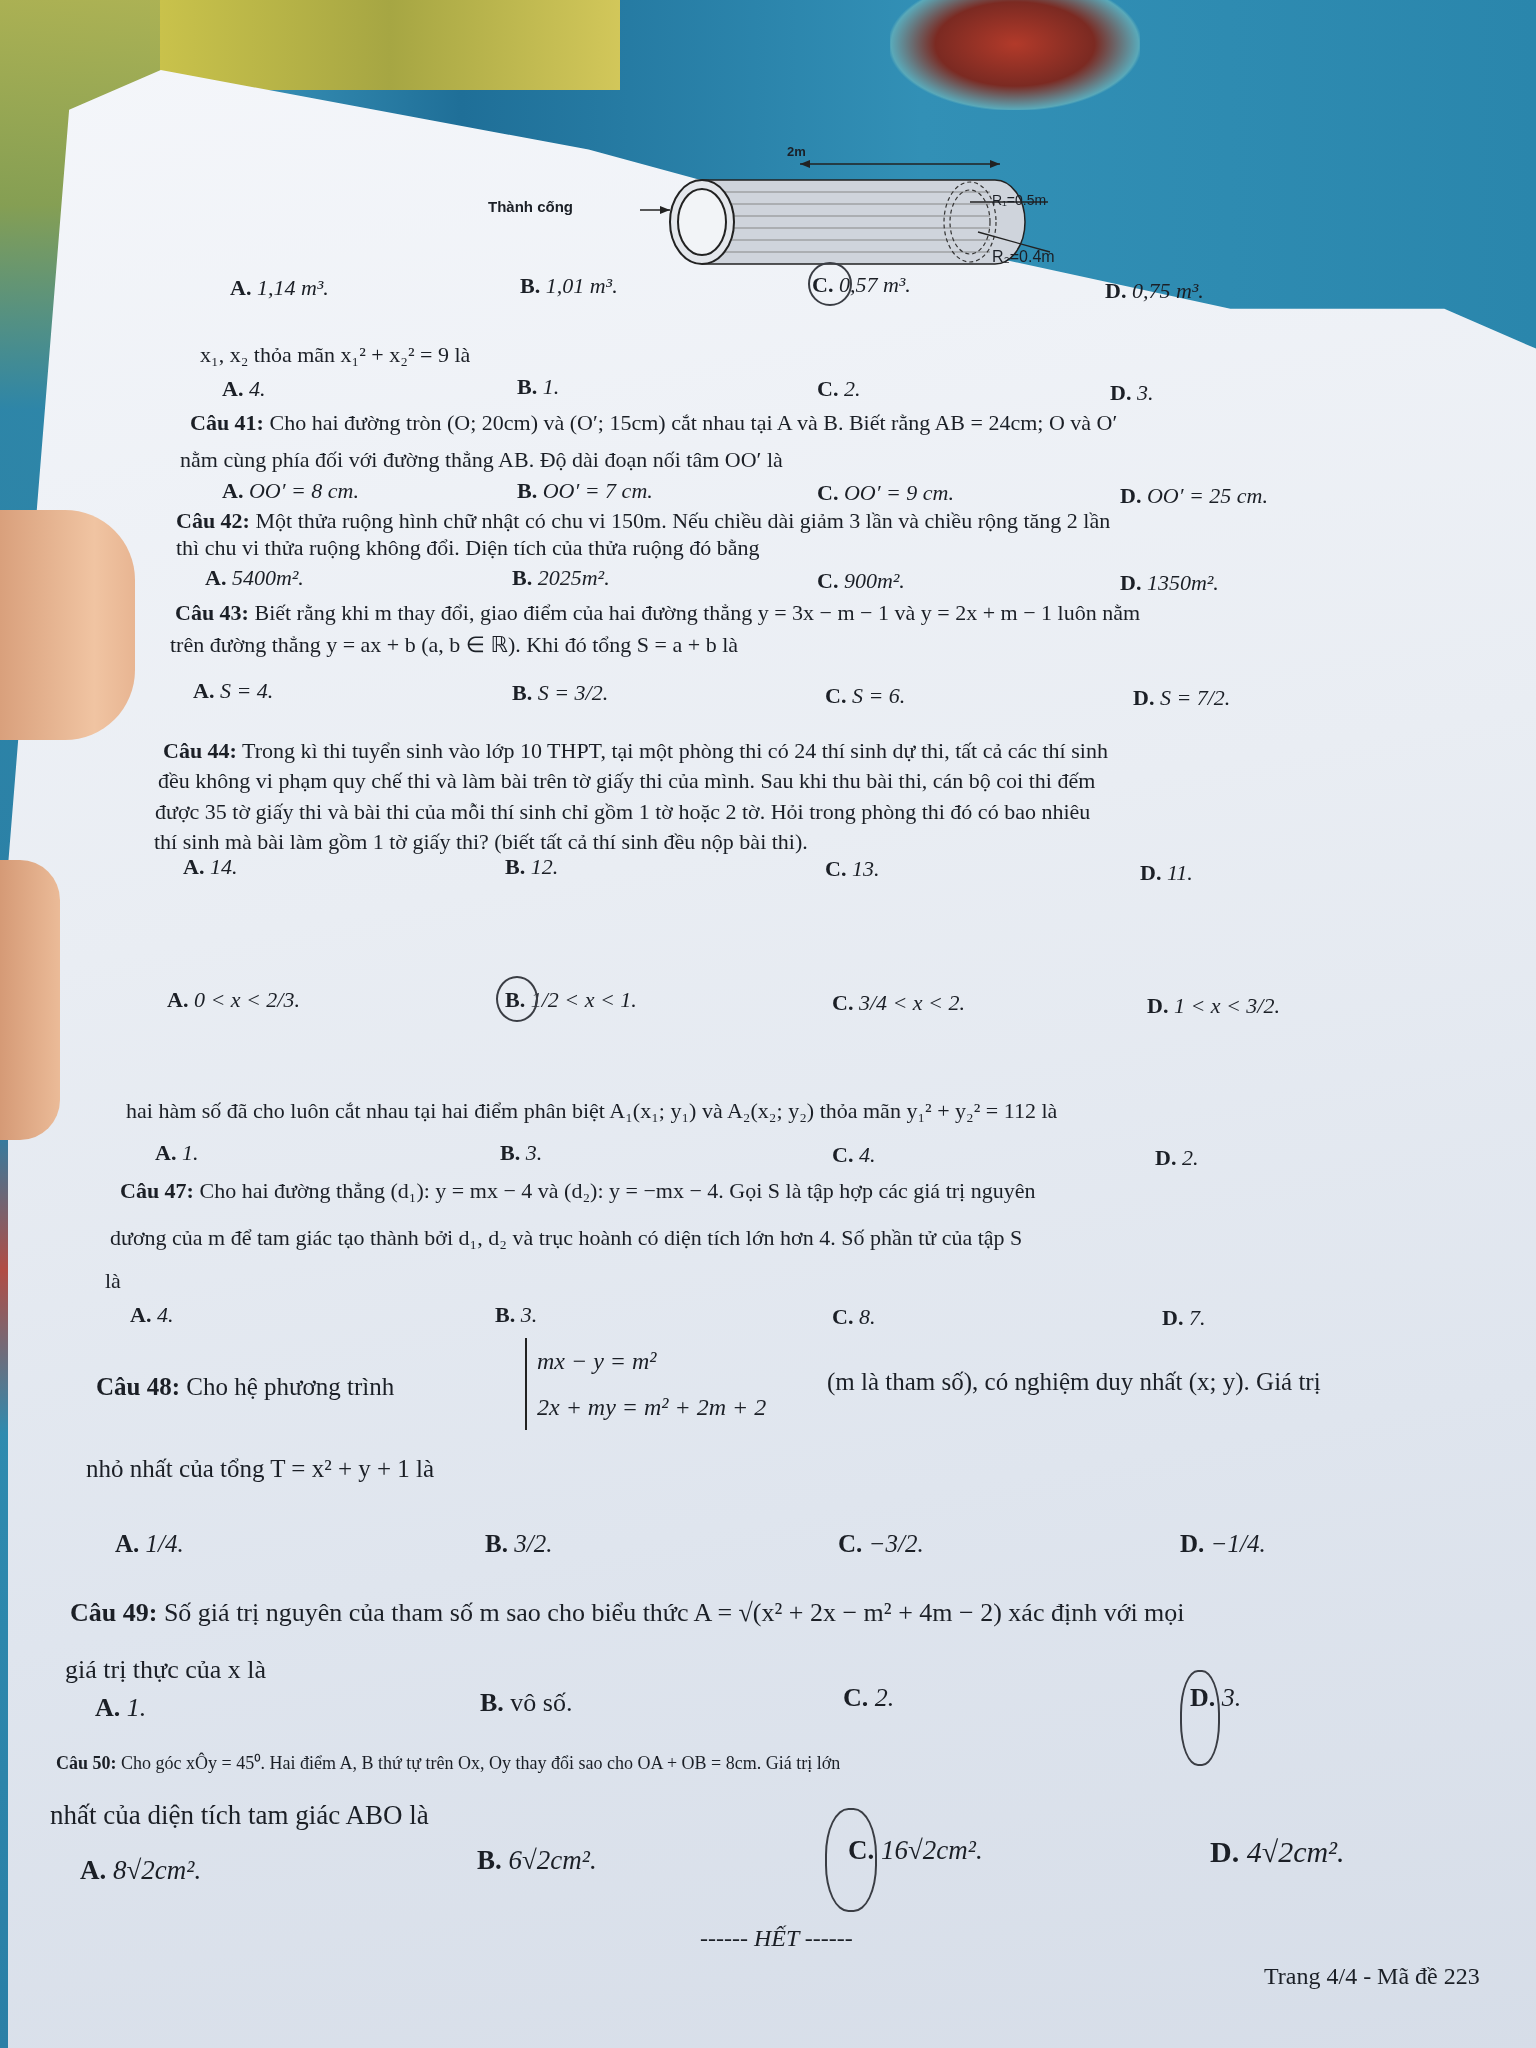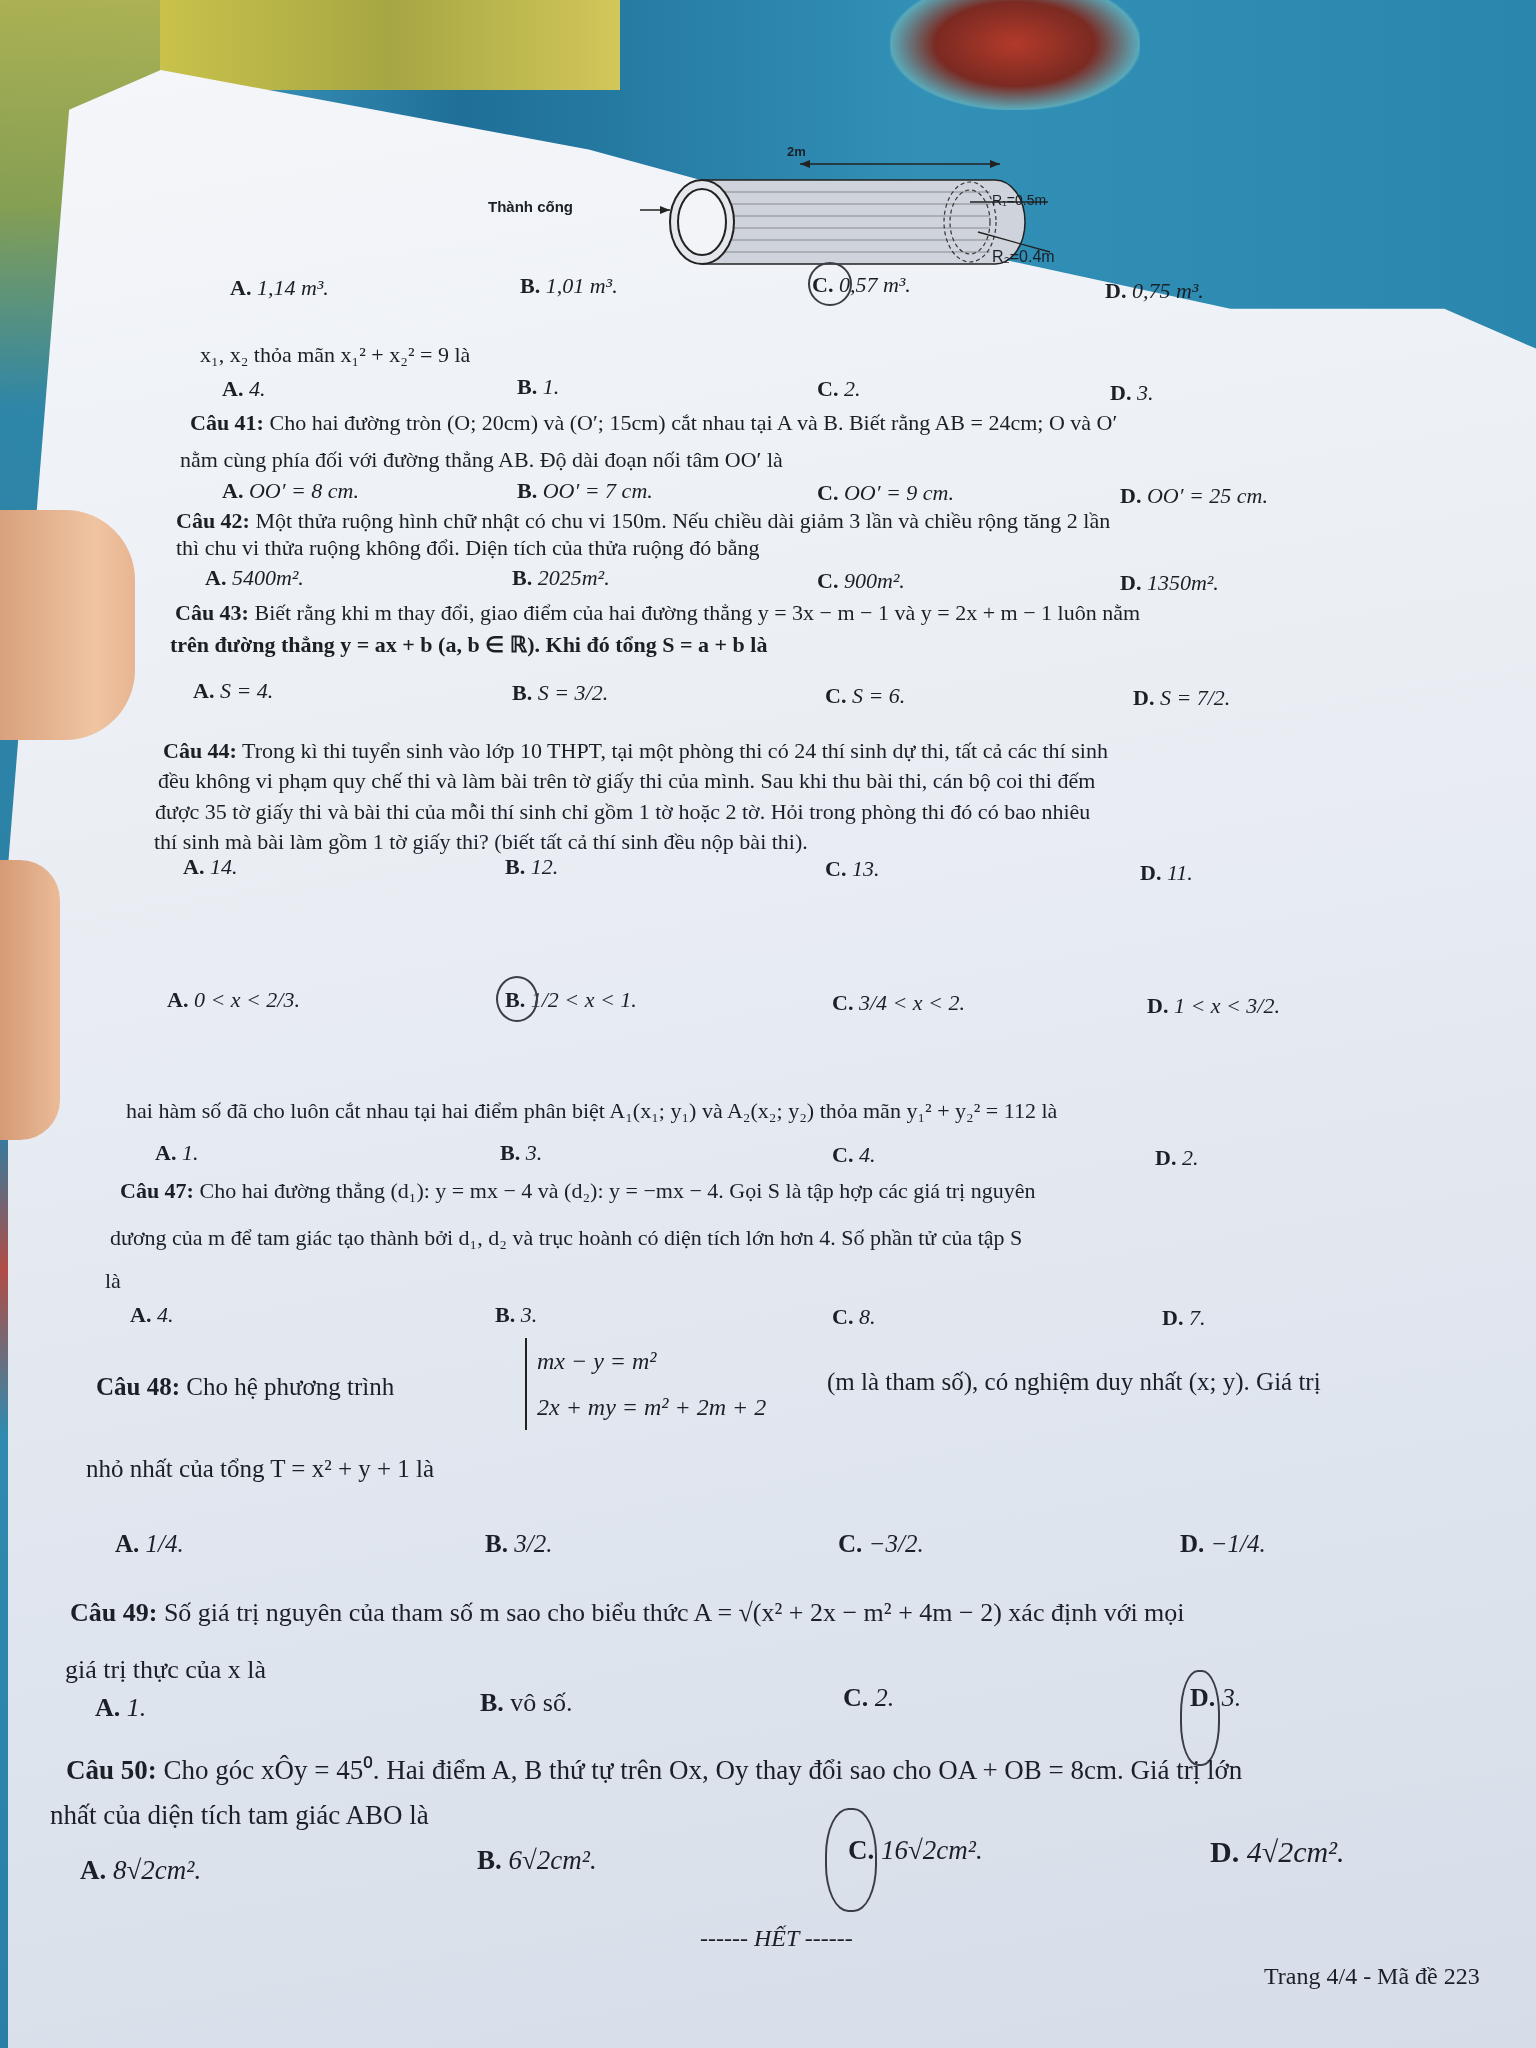--- a/index.html
+++ b/index.html
@@ -93,21 +93,21 @@
   <div class="opt" style="left:1120px;top:483px;"><b>D.</b> <i>OO′ = 25 cm.</i></div>
 
   <div class="line" style="left:176px;top:508px;"><span class="q">Câu 42:</span> <span>Một thửa ruộng hình chữ nhật có chu vi 150m. Nếu chiều dài giảm 3 lần và chiều rộng tăng 2 lần</span></div>
   <div class="line" style="left:176px;top:535px;"><span>thì chu vi thửa ruộng không đổi. Diện tích của thửa ruộng đó bằng</span></div>
   <div class="opt" style="left:205px;top:565px;"><b>A.</b> <i>5400m².</i></div>
   <div class="opt" style="left:512px;top:565px;"><b>B.</b> <i>2025m².</i></div>
   <div class="opt" style="left:817px;top:568px;"><b>C.</b> <i>900m².</i></div>
   <div class="opt" style="left:1120px;top:570px;"><b>D.</b> <i>1350m².</i></div>
 
   <div class="line" style="left:175px;top:600px;"><span class="q">Câu 43:</span> <span>Biết rằng khi m thay đổi, giao điểm của hai đường thẳng y = 3x − m − 1 và y = 2x + m − 1 luôn nằm</span></div>
-  <div class="line" style="left:170px;top:632px;font-weight:bold;"><span>trên đường thẳng y = ax + b (a, b ∈ ℝ). Khi đó tổng S = a + b là</span></div>
+  <div class="line" style="left:170px;top:632px;"><span>trên đường thẳng y = ax + b (a, b ∈ ℝ). Khi đó tổng S = a + b là</span></div>
   <div class="opt" style="left:193px;top:678px;"><b>A.</b> <i>S = 4.</i></div>
   <div class="opt" style="left:512px;top:680px;"><b>B.</b> <i>S = 3/2.</i></div>
   <div class="opt" style="left:825px;top:683px;"><b>C.</b> <i>S = 6.</i></div>
   <div class="opt" style="left:1133px;top:685px;"><b>D.</b> <i>S = 7/2.</i></div>
 
   <div class="line" style="left:163px;top:738px;"><span class="q">Câu 44:</span> <span>Trong kì thi tuyển sinh vào lớp 10 THPT, tại một phòng thi có 24 thí sinh dự thi, tất cả các thí sinh</span></div>
   <div class="line" style="left:158px;top:768px;"><span>đều không vi phạm quy chế thi và làm bài trên tờ giấy thi của mình. Sau khi thu bài thi, cán bộ coi thi đếm</span></div>
   <div class="line" style="left:155px;top:799px;"><span>được 35 tờ giấy thi và bài thi của mỗi thí sinh chỉ gồm 1 tờ hoặc 2 tờ. Hỏi trong phòng thi đó có bao nhiêu</span></div>
   <div class="line" style="left:154px;top:829px;"><span>thí sinh mà bài làm gồm 1 tờ giấy thi? (biết tất cả thí sinh đều nộp bài thi).</span></div>
   <div class="opt" style="left:183px;top:854px;"><b>A.</b> <i>14.</i></div>
@@ -148,21 +148,21 @@
   <div class="opt" style="left:1180px;top:1530px;font-size:25px;"><b>D.</b> <i>−1/4.</i></div>
 
   <div class="line" style="left:70px;top:1598px;font-size:26px;"><span class="q">Câu 49:</span> <span>Số giá trị nguyên của tham số m sao cho biểu thức A = √(x² + 2x − m² + 4m − 2) xác định với mọi</span></div>
   <div class="line" style="left:65px;top:1655px;font-size:26px;"><span>giá trị thực của x là</span></div>
   <div class="opt" style="left:95px;top:1693px;font-size:26px;"><b>A.</b> <i>1.</i></div>
   <div class="opt" style="left:480px;top:1688px;font-size:26px;"><b>B.</b> <span>vô số.</span></div>
   <div class="opt" style="left:843px;top:1683px;font-size:26px;"><b>C.</b> <i>2.</i></div>
   <div class="opt" style="left:1190px;top:1683px;font-size:26px;"><b>D.</b> <i>3.</i></div>
   <div class="circle" style="left:1180px;top:1670px;width:36px;height:92px;border-radius:45%;"></div>
 
-  <div class="line" style="left:66px;top:1750px;font-size:27px;"><span class="q">Câu 50:</span> <span>Cho góc xÔy = 45⁰. Hai điểm A, B thứ tự trên Ox, Oy thay đổi sao cho OA + OB = 8cm. Giá trị lớn</span></div>
+  <div class="line" style="left:56px;top:1750px;font-size:18px;"><span class="q">Câu 50:</span> <span>Cho góc xÔy = 45⁰. Hai điểm A, B thứ tự trên Ox, Oy thay đổi sao cho OA + OB = 8cm. Giá trị lớn</span></div>
   <div class="line" style="left:50px;top:1800px;font-size:27px;"><span>nhất của diện tích tam giác ABO là</span></div>
   <div class="opt" style="left:80px;top:1855px;font-size:27px;"><b>A.</b> <i>8√2cm².</i></div>
   <div class="opt" style="left:477px;top:1845px;font-size:27px;"><b>B.</b> <i>6√2cm².</i></div>
   <div class="opt" style="left:848px;top:1835px;font-size:27px;"><b>C.</b> <i>16√2cm².</i></div>
   <div class="circle" style="left:825px;top:1808px;width:48px;height:100px;border-radius:45%;"></div>
   <div class="opt" style="left:1210px;top:1835px;font-size:30px;font-family:Liberation Serif, serif;"><b>D.</b> <i>4√2cm².</i></div>
 
   <div class="footer" style="left:700px;top:1925px;font-style:italic;">------ HẾT ------</div>
   <div class="footer" style="left:1264px;top:1955px;margin-top:8px;">Trang 4/4 - Mã đề 223</div>
 </div>

